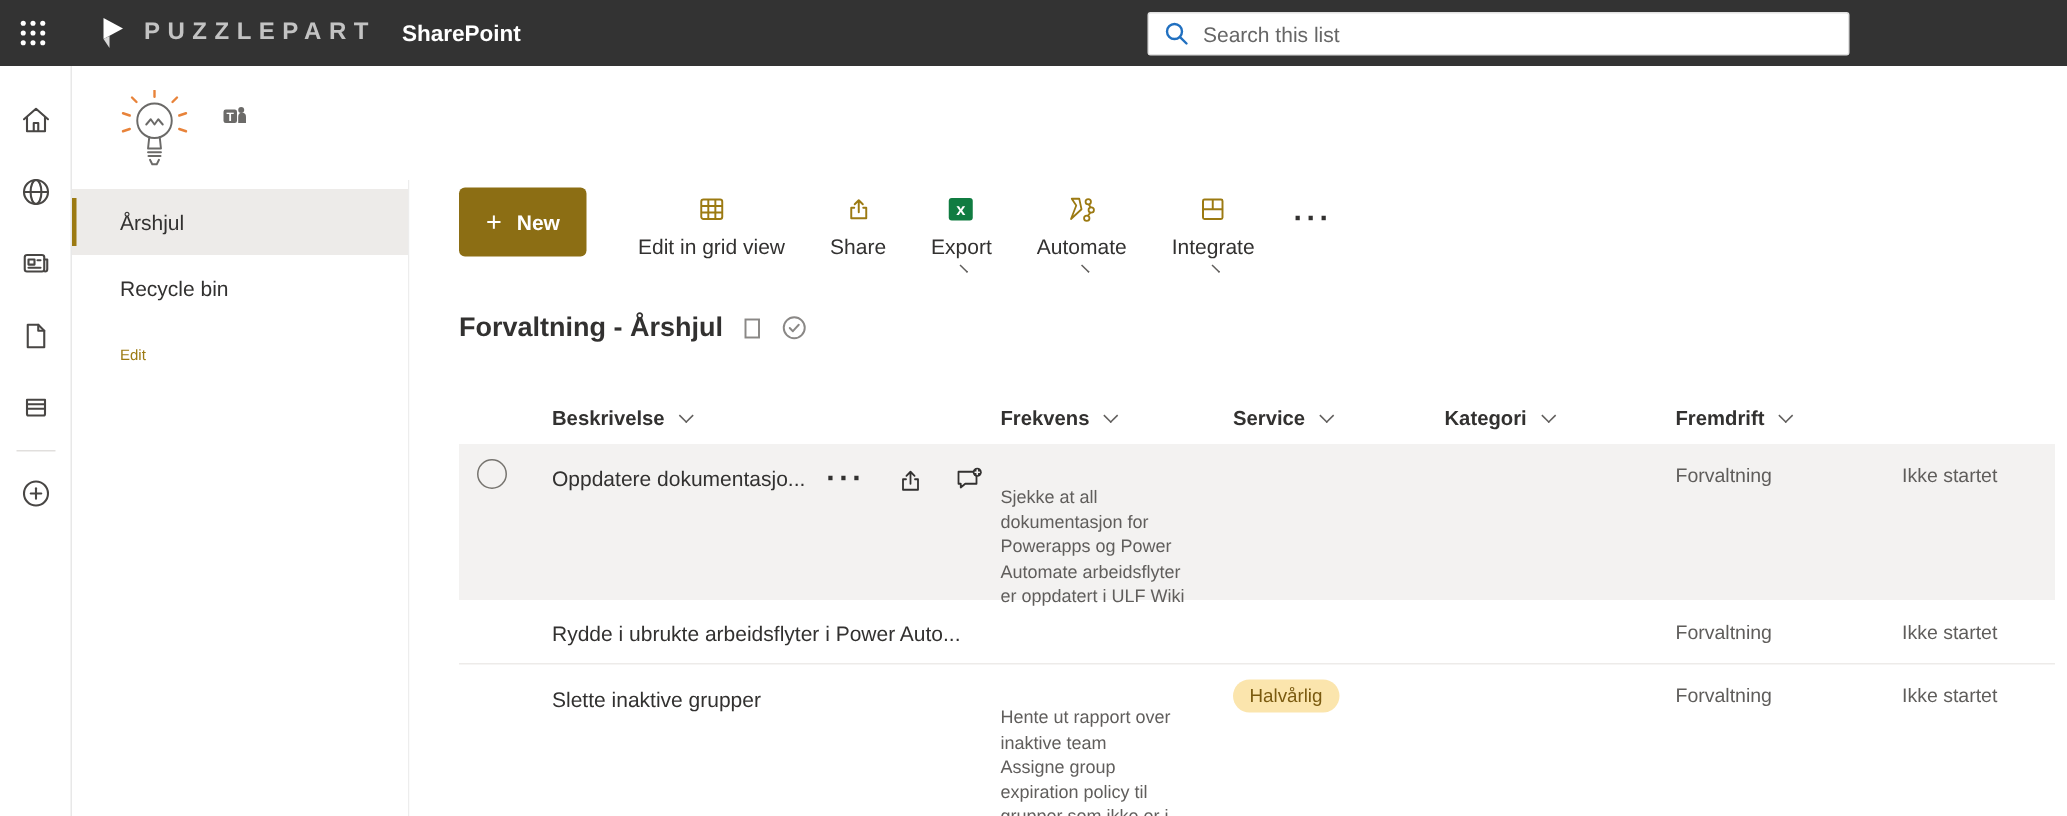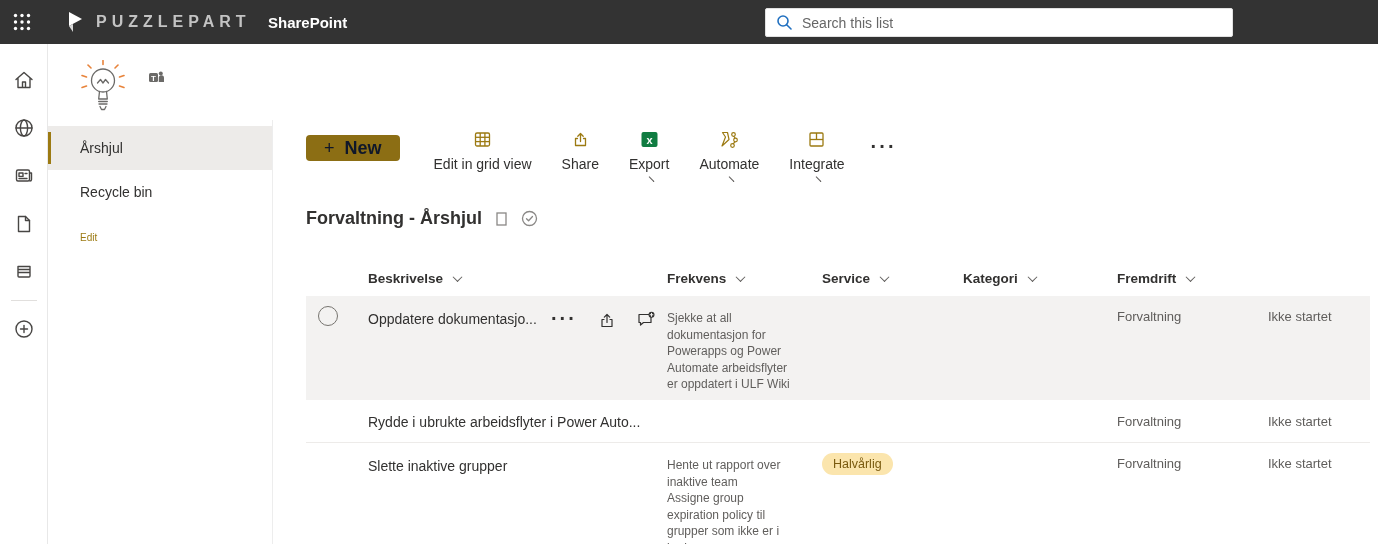--- a/index.html
+++ b/index.html
@@ -34,21 +34,21 @@
   .sidebar { position:absolute; left:48px; top:120px; width:225px; height:424px; background:#fff; border-right:1px solid #ededed; }
   .nav-item { position:relative; height:44px; display:flex; align-items:center; padding-left:32px; font-size:14px; color:#323130; cursor:pointer; }
   .nav-item.selected { background:#edebe9; }
   .nav-item.selected::before { content:""; position:absolute; left:0; top:6px; bottom:6px; width:3px; background:var(--gold,#9c7a12); }
   .nav-edit { display:inline-block; margin:18px 0 0 32px; font-size:10px; color:var(--gold,#9c7a12); cursor:pointer; }
 
   
   .main { position:absolute; left:273px; top:120px; width:1105px; height:424px; background:#fff; }
 
   .commandbar { position:absolute; left:33px; top:10px; height:36px; display:flex; align-items:center; gap:14px; }
-  .btn-new { height:26px; padding:0 18px; background:var(--accent,#8c6e14); color:#0f172a; border:none; border-radius:4px; font-size:18px; font-weight:600; font-family:"Liberation Sans",sans-serif; display:flex; align-items:center; gap:10px; cursor:pointer; margin-right:12px; }
+  .btn-new { height:46px; padding:0 18px; background:var(--accent,#8c6e14); color:#ffffff; border:none; border-radius:4px; font-size:14px; font-weight:600; font-family:"Liberation Sans",sans-serif; display:flex; align-items:center; gap:10px; cursor:pointer; margin-right:12px; }
   .btn-new .plus::before { content:"+"; font-size:18px; font-weight:400; line-height:1; }
   .cmd-btn { height:34px; display:flex; align-items:center; gap:8px; padding:0 8px; font-size:14px; color:#323130; cursor:pointer; border-radius:2px;flex-direction:column; }
   .cmd-btn svg { flex:none; }
   .chev { width:7px; height:7px; border-right:1.4px solid #605e5c; border-bottom:1.4px solid #605e5c; transform:rotate(45deg) translate(-1px,-1px); margin-left:4px; }
   .cmd-more { width:34px; height:34px; display:flex; align-items:center; justify-content:center; cursor:pointer; }
   .dots3::before { content:"\00B7\00B7\00B7"; font-weight:700; font-size:20px; letter-spacing:2px; color:#323130; line-height:0.5; }
 
   .view-title-row { position:absolute; left:33px; top:88px; display:flex; align-items:center; gap:14px; }
   .view-title { font-size:18px; font-weight:700; color:#323130; }
   .vt-icon { display:flex; align-items:center; cursor:pointer; }
@@ -59,21 +59,21 @@
   .th { display:flex; align-items:center; gap:7px; font-size:13.5px; font-weight:700; color:#323130; cursor:pointer; }
   .rows { position:absolute; left:33px; top:176px; width:1064px; }
   .row { position:relative; }
   .row1 { background:#f3f2f1; height:104px; }
   .row2 { height:43px; border-bottom:1px solid #edebe9; }
   .row2 .cell { display:flex; align-items:center; height:43px; padding-top:0; }
   .row3 { height:221px; }
   .cell { padding-top:13px; font-size:13px; color:#5f5d5b; }
   .cell-title { font-size:14px; color:#323130; white-space:nowrap; display:flex; align-items:flex-start; gap:0; }
   .title-text { white-space:nowrap; }
-  .cell-desc { font-size:12px; line-height:16.5px; color:#605e5c; width:132px; white-space:pre-line; padding-top:14px; }
+  .cell-desc { font-size:12px; line-height:16.5px; color:#605e5c; width:132px; white-space:pre-line; padding-top:27px; }
   .row-check { padding:10px 0 0 12px; }
   .radio { width:20px; height:20px; border:1px solid #76746f; border-radius:50%; background:transparent; cursor:pointer; }
   .row-actions { display:flex; align-items:center; gap:21px; margin-left:14px; padding-top:2px; }
   .row-actions .act { cursor:pointer; display:flex; align-items:center; }
   .pill { display:inline-block; margin-top:1px; padding:4px 11px; background:var(--pill-bg,#fbe5ad); color:var(--pill-text,#7a5a0f); font-size:12.5px; border-radius:12px; }
   .gutter { position:absolute; right:0; top:120px; width:8px; height:424px; background:#fff; }
 </style>
 </head>
 <body>
 

